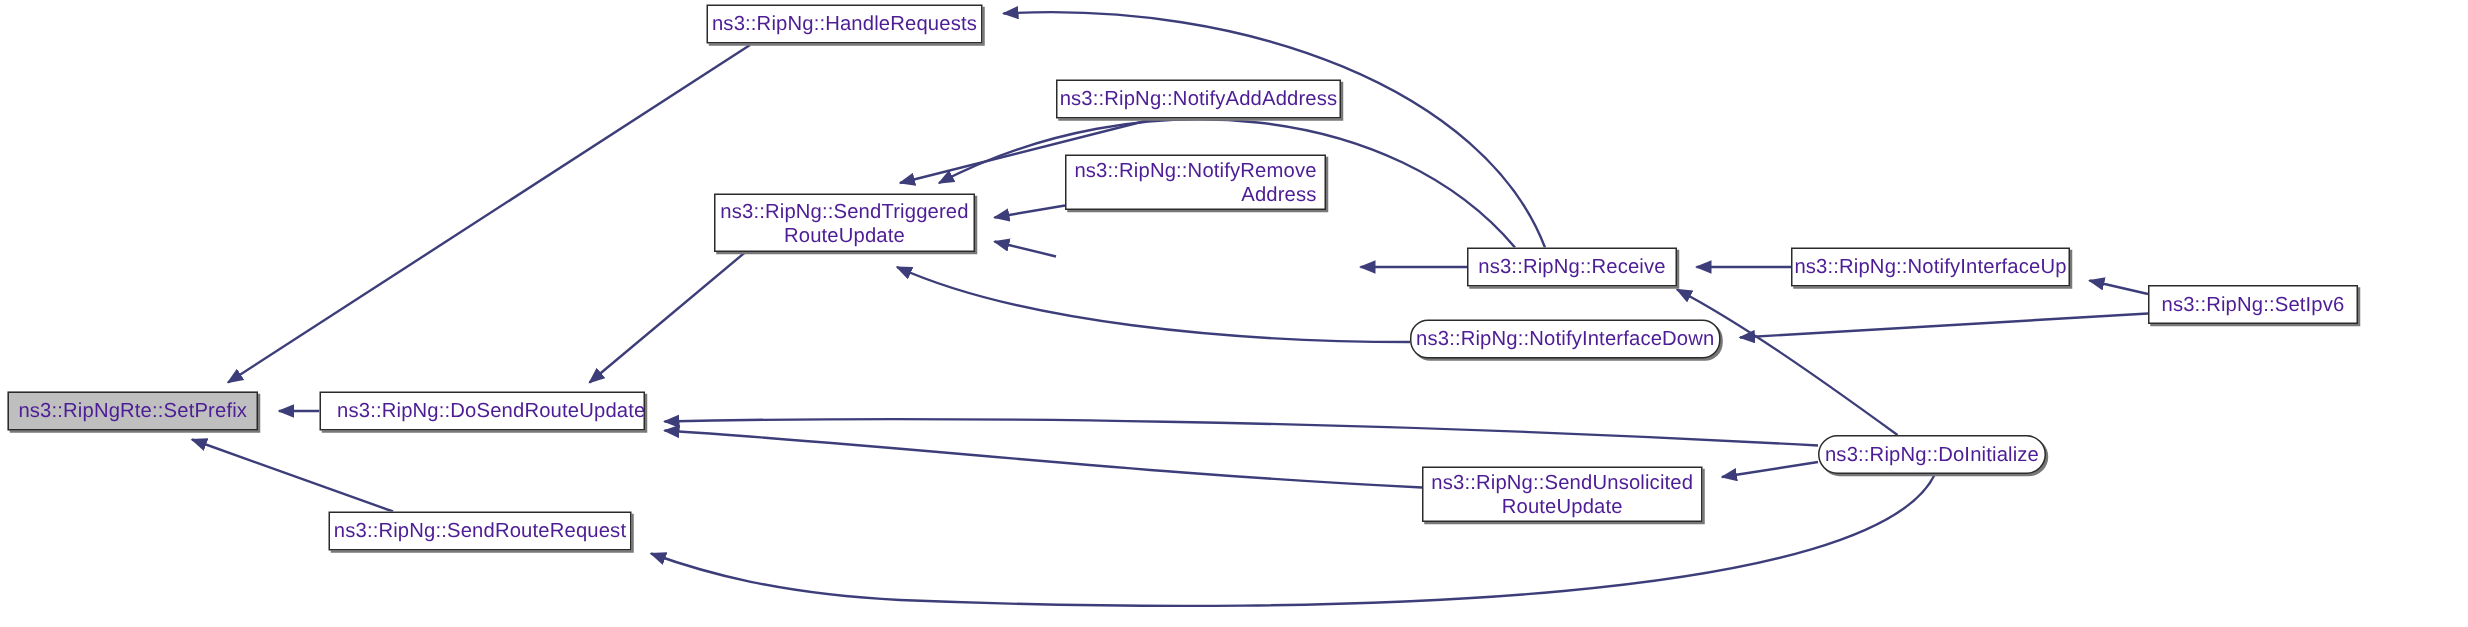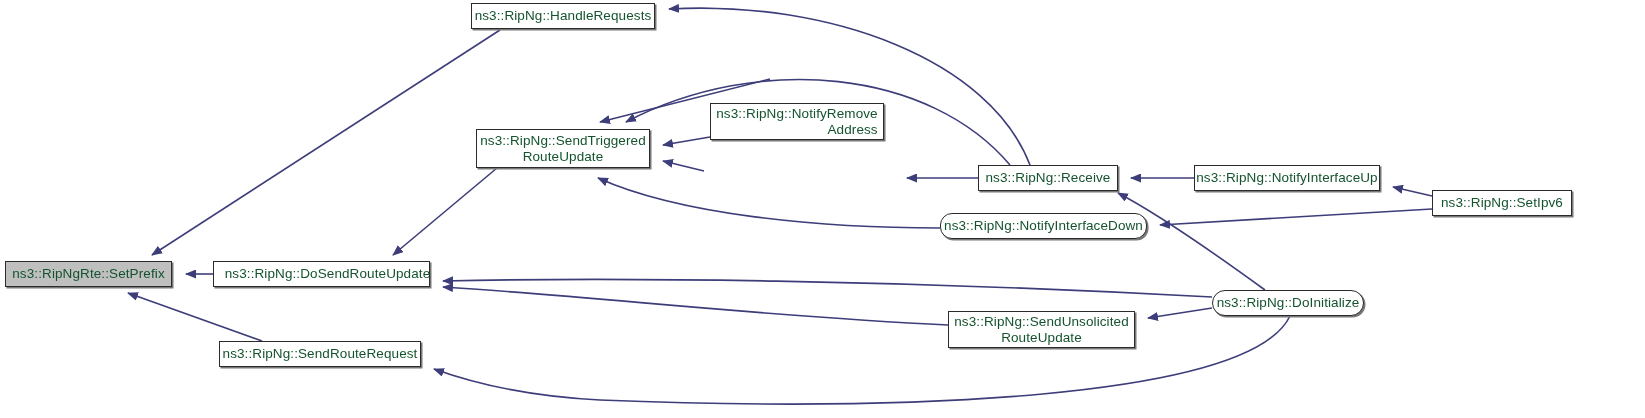--- a/index.html
+++ b/index.html
@@ -21,21 +21,21 @@
     top: 0;
     width: 1645px;
     height: 418px;
     pointer-events: none;
   }
   .node {
     position: absolute;
     box-sizing: border-box;
     border: 1px solid #2b2b2b;
     background: #ffffff;
-    color: #14532d;
+    color: #4c1d95;
     font-size: 13.5px;
     line-height: 1.12;
     display: flex;
     align-items: center;
     justify-content: center;
     text-align: center;
     white-space: pre-line;
     box-shadow: 1.5px 1.5px 0 0 #787878;
     letter-spacing: 0.1px;
     z-index: 2;
@@ -94,20 +94,21 @@
       <path d="M948,325 C760,316 600,297 443,287"></path>
 
       <path d="M1290,316 C1250,400 900,412 600,400 C520,396 470,382 434,369"></path>
     </g>
   </svg>
 
   <div class="node highlight" style="left:5px; top:261px; width:167px; height:26px;">ns3::RipNgRte::SetPrefix</div>
 
   <div class="node" style="left:471px; top:3px; width:184px; height:26px;">ns3::RipNg::HandleRequests</div>
 
+  <div class="node" style="left:704px; top:53px; width:190px; height:26px;">ns3::RipNg::NotifyAddAddress</div>
 
   <div class="node" style="left:710px; top:103px; width:174px; height:37px;text-align:right;">ns3::RipNg::NotifyRemove
 Address</div>
 
   <div class="node" style="left:476px; top:129px; width:174px; height:39px;">ns3::RipNg::SendTriggered
 RouteUpdate</div>
 
 
   <div class="node" style="left:978px; top:165px; width:140px; height:26px;">ns3::RipNg::Receive</div>
 

